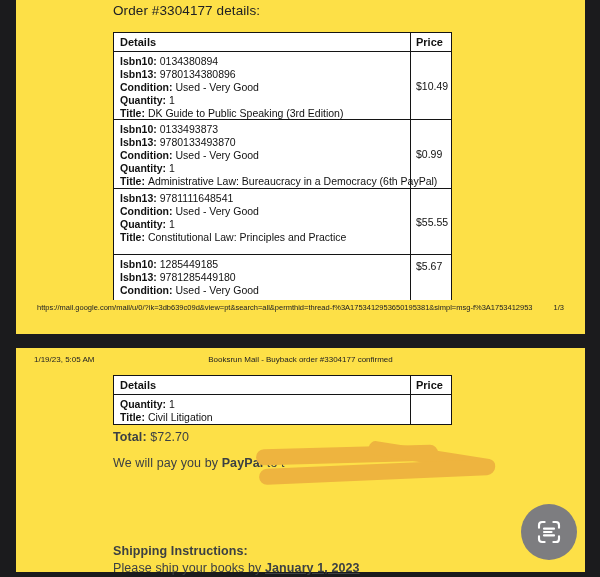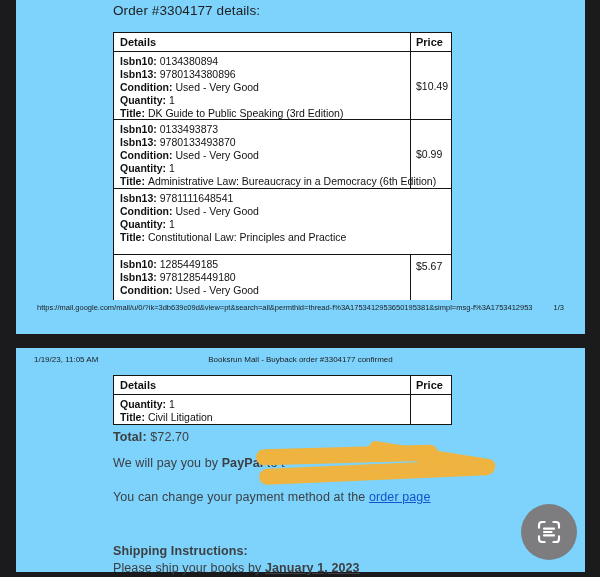--- a/index.html
+++ b/index.html
@@ -1,21 +1,21 @@
 <!DOCTYPE html>
 <html><head>
 <meta charset="utf-8">
 <style>
   html,body{margin:0;padding:0;}
   body{
     width:600px;height:577px;position:relative;overflow:hidden;
     background:#1b1b1d;
     font-family:"Liberation Sans",sans-serif;
   }
-  .page{position:absolute;left:16px;width:569px;background:#7dd3fc;}
+  .page{position:absolute;left:16px;width:569px;background:#fde047;}
   .page1{top:0;height:334px;}
   .page2{top:348px;height:224px;}
 
   
   .p1-heading{
     position:absolute;left:97px;top:3px;margin:0;
     font-size:13.5px;font-weight:400;color:#202124;letter-spacing:.1px;
   }
   .btable{
     position:absolute;left:97px;width:339px;box-sizing:border-box;
@@ -96,34 +96,37 @@
           <span>$10.49</span>
         </div>
     </div>
 
     <div class="trow r2">
       <div class="cell-d">
         <div class="line"><span class="lbl">Isbn10:</span><span>0133493873</span></div>
         <div class="line"><span class="lbl">Isbn13:</span><span>9780133493870</span></div>
         <div class="line"><span class="lbl">Condition:</span><span>Used - Very Good</span></div>
         <div class="line"><span class="lbl">Quantity:</span><span>1</span></div>
-        <div class="line"><span class="lbl">Title:</span><span>Administrative Law: Bureaucracy in a Democracy (6th Edition)</span></div>
+        <div class="line"><span class="lbl">Title:</span><span>Administrative Law: Bureaucracy in a Democracy (6th PayPal)</span></div>
       </div>
       <div class="cell-p">
           <span>$0.99</span>
         </div>
     </div>
 
     <div class="trow r3">
       <div class="cell-d">
         <div class="line"><span class="lbl">Isbn13:</span><span>9781111648541</span></div>
         <div class="line"><span class="lbl">Condition:</span><span>Used - Very Good</span></div>
         <div class="line"><span class="lbl">Quantity:</span><span>1</span></div>
         <div class="line"><span class="lbl">Title:</span><span>Constitutional Law: Principles and Practice</span></div>
       </div>
+      <div class="cell-p">
+          <span>$55.55</span>
+        </div>
     </div>
 
     <div class="trow r4">
       <div class="cell-d">
         <div class="line"><span class="lbl">Isbn10:</span><span>1285449185</span></div>
         <div class="line"><span class="lbl">Isbn13:</span><span>9781285449180</span></div>
         <div class="line"><span class="lbl">Condition:</span><span>Used - Very Good</span></div>
       </div>
       <div class="cell-p">
           <span>$5.67</span>
@@ -132,21 +135,21 @@
   </div>
 
   <div class="p1-footer">
     <span class="footer-url">https://mail.google.com/mail/u/0/?ik=3db639c09d&amp;view=pt&amp;search=all&amp;permthid=thread-f%3A1753412953650195381&amp;simpl=msg-f%3A1753412953</span>
     <span>1/3</span>
   </div>
 </div>
 
 <div class="page page2">
   <div class="p2-header">
-    <span class="p2-timestamp">1/19/23, 11:05 AM</span>
+    <span class="p2-timestamp">1/19/23, 5:05 AM</span>
     <span class="p2-title">Booksrun Mail - Buyback order #3304177 confirmed</span>
   </div>
 
   <div class="btable p2-table">
     <div class="trow thead">
       <div class="cell-d">Details</div>
       <div class="cell-p">Price</div>
     </div>
     <div class="trow p2row">
       <div class="cell-d">
@@ -160,21 +163,20 @@
   </div>
 
   <p class="p-line total-line"><span class="b">Total:</span> <span>$72.70</span></p>
 
   <p class="p-line payment-line"><span>We will pay you by </span><span class="b">PayPal</span><span> to t</span></p>
 
   <div class="scribble s1"></div>
   <div class="scribble s3"></div>
   <div class="scribble s2"></div>
 
-  <p class="p-line change-line"><span>You can change your payment method at the </span><a class="order-link">order page</a></p>
 
   <p class="p-line ship-line"><span>Please ship your books by </span><span class="ship-date">January 1, 2023</span></p>
 
   <p class="p-line shipinstr-line">Shipping Instructions:</p>
 </div>
 
 <button class="fab">
   <span style="display:flex;">
     <svg width="30" height="30" viewBox="0 0 24 24" fill="none" stroke="#ffffff" stroke-width="1.7" stroke-linecap="round" stroke-linejoin="round">
       <path d="M8.5 4 H6.5 Q4 4 4 6.5 V8.5"></path>

